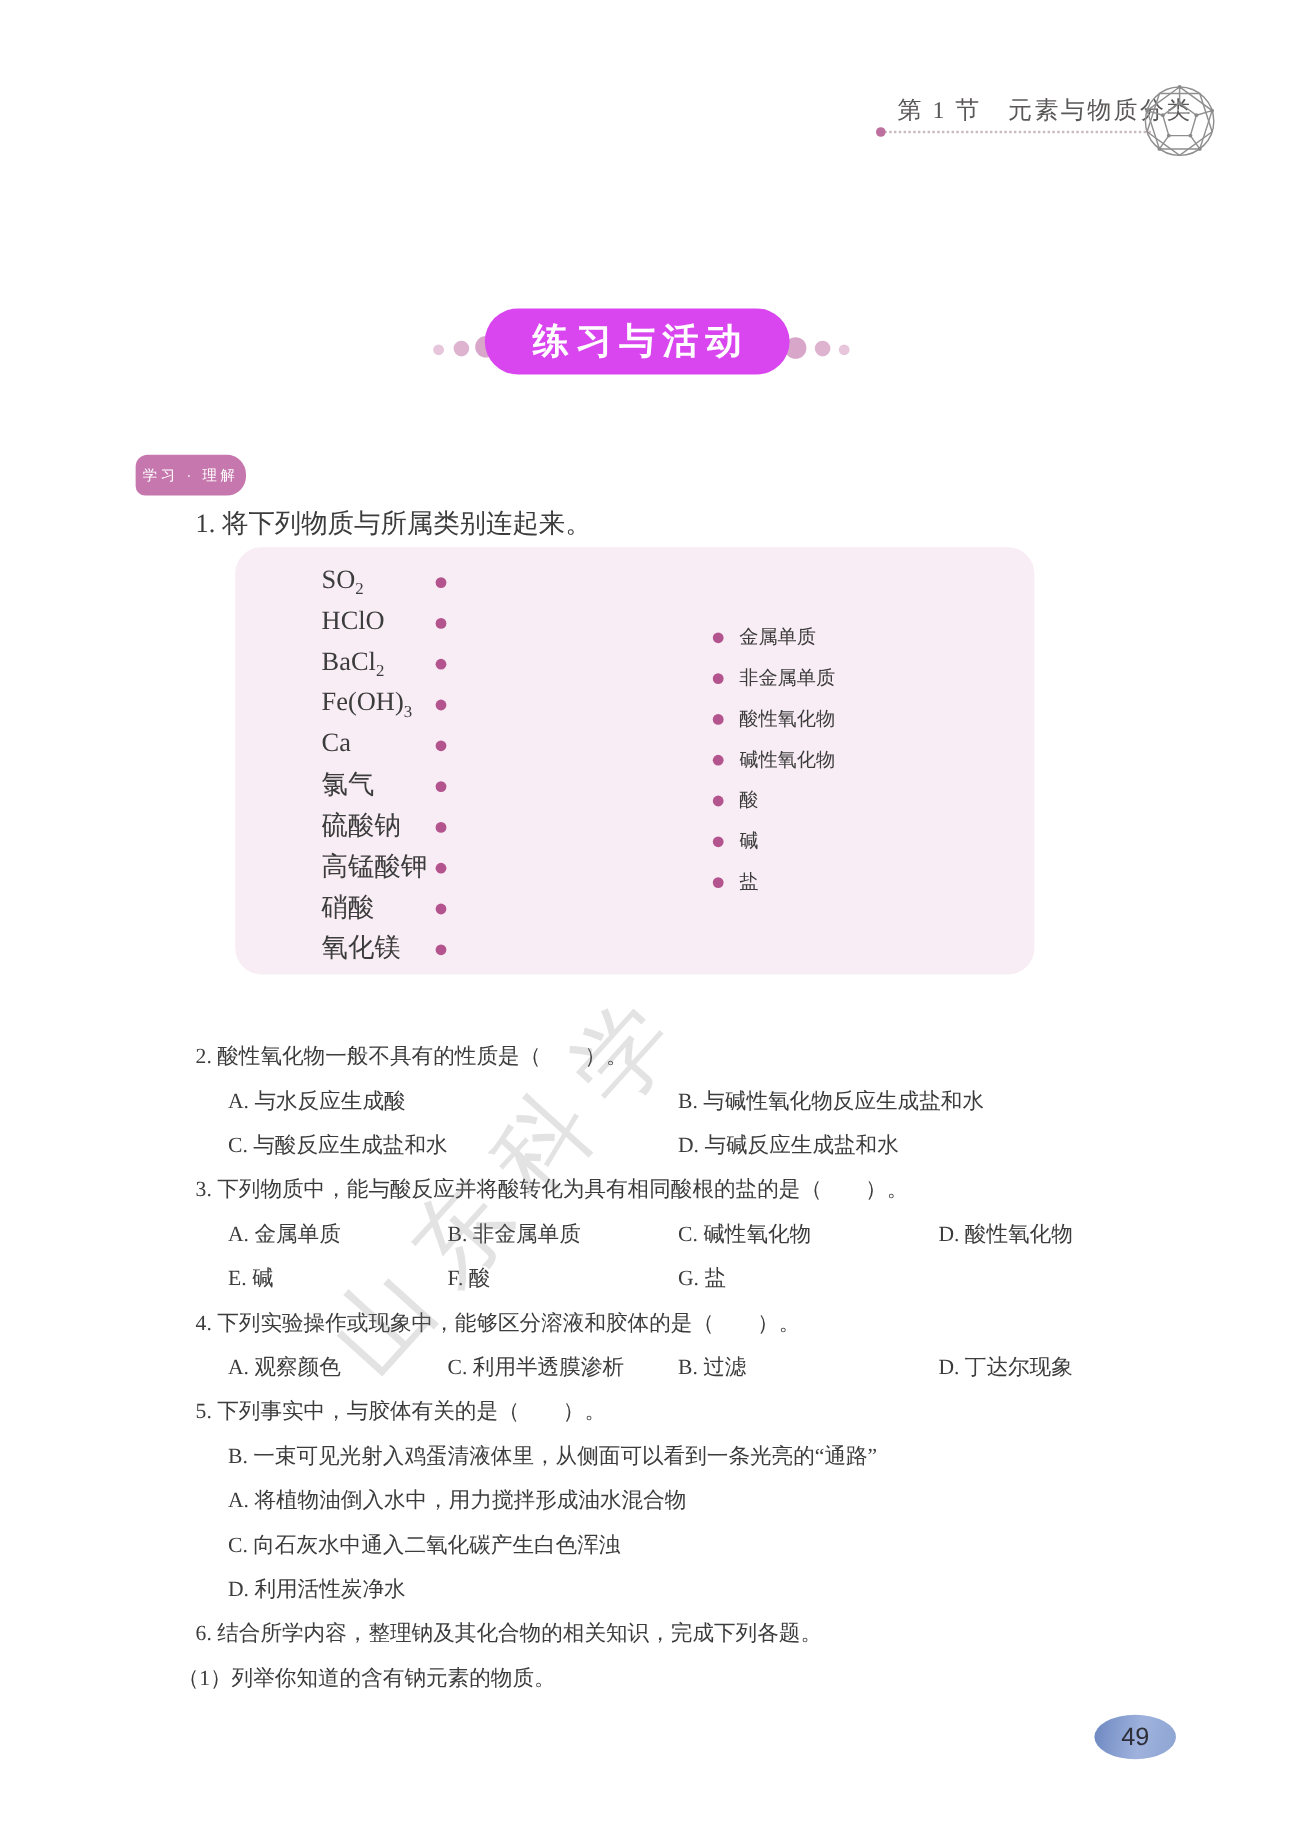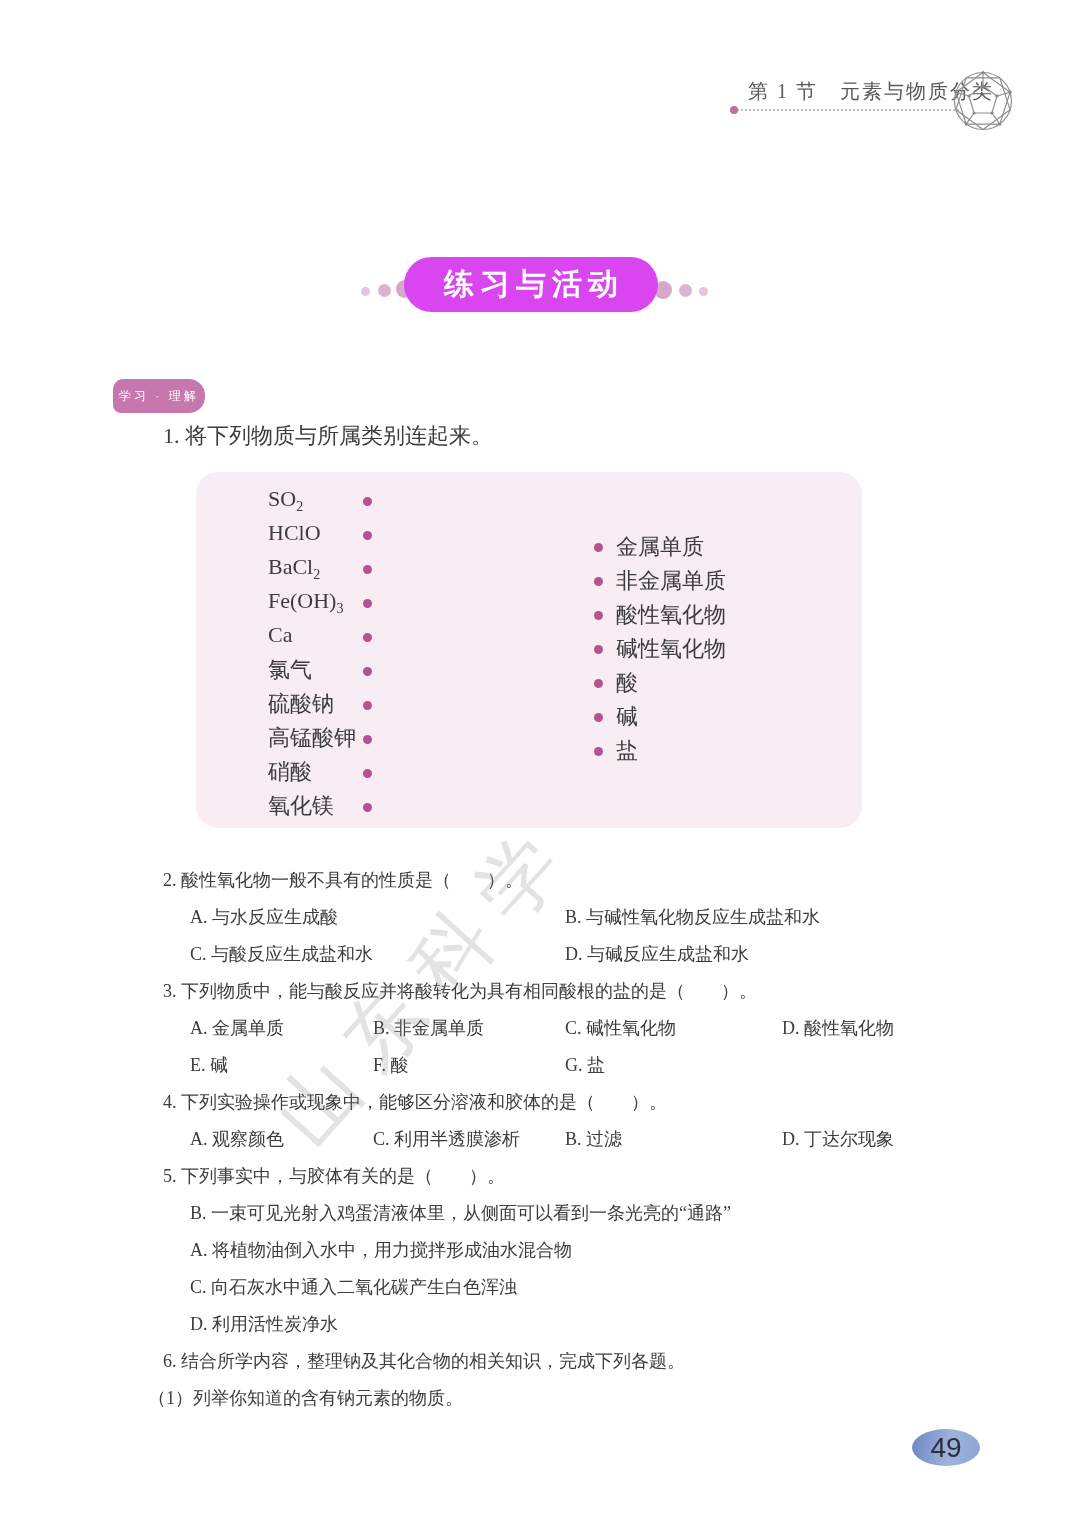--- a/index.html
+++ b/index.html
@@ -48,31 +48,31 @@
   .section-label {
     position: absolute; left: 113px; top: 379px; height: 34px; padding: 0 6px;
     background: #c678ae; color: #ffffff; font-size: 12px; letter-spacing: 3px;
     border-radius: 10px 16px 16px 8px; display: flex; align-items: center;
     font-family: "Liberation Sans", sans-serif; white-space: nowrap;
   }
 
   
   .q1-text { position: absolute; left: 163px; top: 421px; font-size: 22px; }
   .match-box {
-    position: absolute; left: 196px; top: 472px; width: 666px; height: 356px;
+    position: absolute; left: 196px; top: 456px; width: 666px; height: 356px;
     background: #f8edf4; border-radius: 22px; padding-left: 22px;
   }
   .match-left  { position: absolute; left: 72px;  top: 12px; }
   .match-right { position: absolute; left: 398px; top: 58px; }
   .mrow { height: 34px; display: flex; align-items: center; }
   .sub-name { width: 95px; font-size: 22px; white-space: nowrap; }
   .sub-name sub { font-size: 14px; }
   .match-dot { width: 9px; height: 9px; border-radius: 50%; background: #b4548e; flex: none; }
   .match-right .mrow { gap: 13px; }
-  .cat { font-size: 22px; white-space: nowrap; }
+  .cat { font-size: 16px; white-space: nowrap; }
 
   
   .questions {
     position: absolute; left: 0; top: 862px; width: 1080px;
     font-size: 18px; line-height: 37px;
   }
   .qline   { padding-left: 163px; white-space: nowrap; }
   .optline { padding-left: 190px; white-space: nowrap; }
   .subline { padding-left: 148px; white-space: nowrap; }
   .opts2 { display: grid; grid-template-columns: 375px auto; padding-left: 190px; }
@@ -87,21 +87,21 @@
     color: rgba(128,128,128,0.22); pointer-events: none; z-index: 5;
     font-family: "Liberation Sans", sans-serif;
   }
 
   
   .page-num {
     position: absolute; left: 912px; top: 1429px; width: 68px; height: 37px;
     border-radius: 50%;
     background: linear-gradient(100deg, #6c87c0 0%, #9fb2dd 55%, #8da4d2 100%);
     display: flex; align-items: center; justify-content: center;
-    font-size: 28px; color: #2e2e38; font-family: "Liberation Sans", sans-serif; text-align: center;
+    font-size: 21px; color: #2e2e38; font-family: "Liberation Sans", sans-serif; text-align: center;
   }
 </style>
 </head>
 <body>
 
 <div class="page">
 
   <div class="header-title">第 1 节　元素与物质分类</div>
   <div class="header-rule"></div>
   <div class="header-rule-dot"></div>

